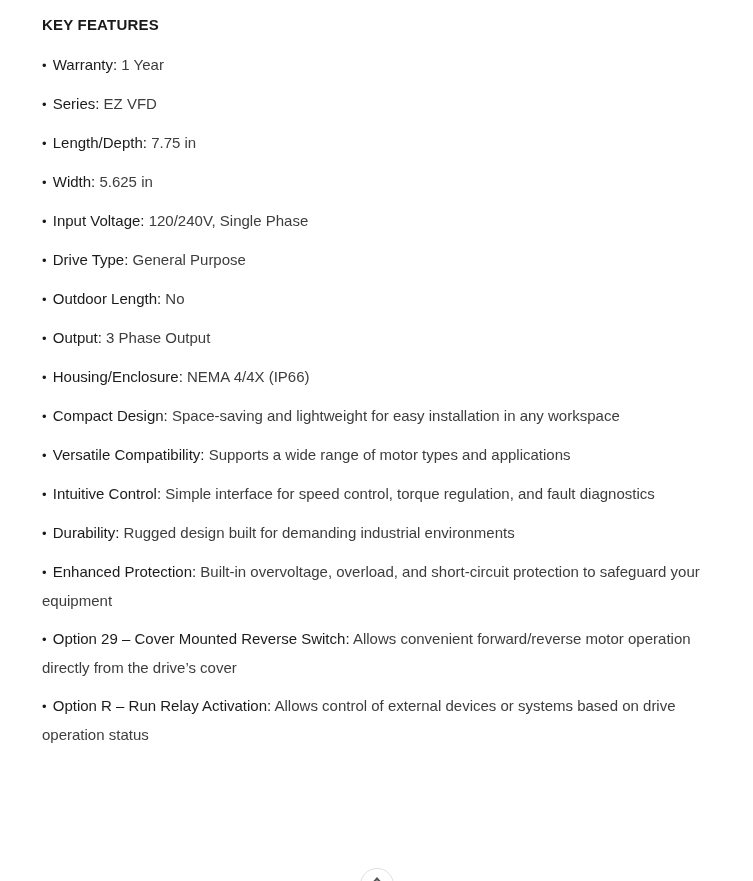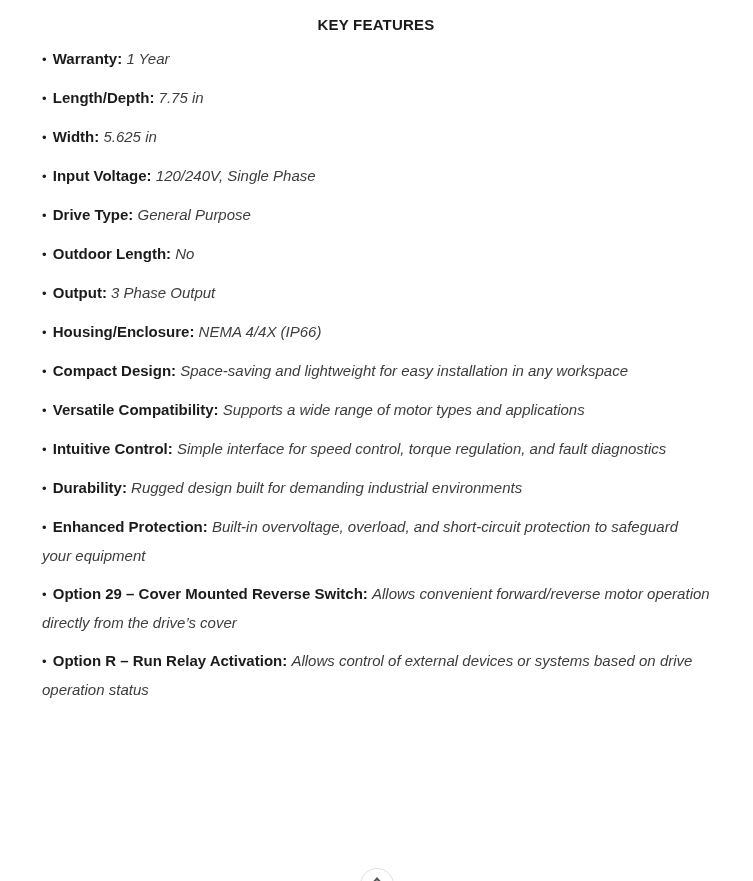--- a/index.html
+++ b/index.html
@@ -12,47 +12,45 @@
     height: 881px;
     position: relative;
     overflow: hidden;
     font-family: "Liberation Sans", "DejaVu Sans", sans-serif;
     -webkit-font-smoothing: antialiased;
   }
   .content {
     padding: 15px 43px 0 42px;
   }
   h2.section-title {
-    margin: 0 0 10px 0;
+    margin: 0 0 16px 0;
     font-size: 15px;
     line-height: 20px;
     font-weight: 700;
     color: #1a1a1a;
     letter-spacing: 0.2px;
-    text-align: center;
   }
   p.feature {
     margin: 0 0 10px 0;
     font-size: 15px;
     line-height: 28px;
     color: #3d3d3d;
     font-weight: 400;
   }
   p.feature .bullet {
     color: #1b1b1b;
     font-size: 13px;
     margin-right: 2px;
   }
   p.feature .label {
     color: #1b1b1b;
-    font-weight: 700;
+    font-weight: 400;
   }
   p.feature .value {
     color: #3d3d3d;
-    font-style: italic;
   }
   .fab {
     position: absolute;
     top: 868px;
     left: 50%;
     transform: translateX(-50%);
     width: 34px;
     height: 34px;
     box-sizing: border-box;
     border: 1px solid #e0e0e0;
@@ -74,20 +72,21 @@
 </style>
 </head>
 <body>
 
 <div class="content">
   <h2 class="section-title">KEY FEATURES</h2>
   <div id="feature-list">
   <p class="feature"><span class="bullet">•</span> <span class="label">Warranty:</span> <span class="value">1 Year</span></p>
 
 
+  <p class="feature"><span class="bullet">•</span> <span class="label">Series:</span> <span class="value">EZ VFD</span></p>
 
   <p class="feature"><span class="bullet">•</span> <span class="label">Length/Depth:</span> <span class="value">7.75 in</span></p>
 
   <p class="feature"><span class="bullet">•</span> <span class="label">Width:</span> <span class="value">5.625 in</span></p>
 
   <p class="feature"><span class="bullet">•</span> <span class="label">Input Voltage:</span> <span class="value">120/240V, Single Phase</span></p>
 
   <p class="feature"><span class="bullet">•</span> <span class="label">Drive Type:</span> <span class="value">General Purpose</span></p>
 
 

